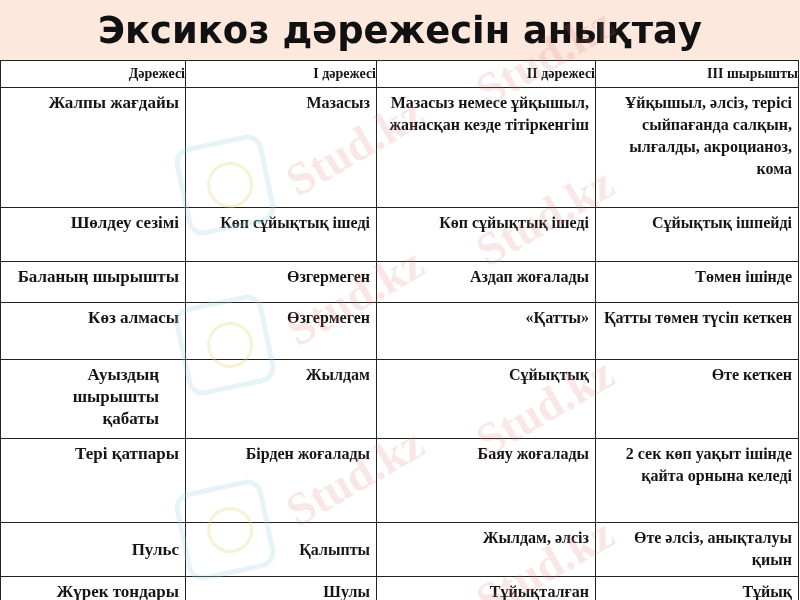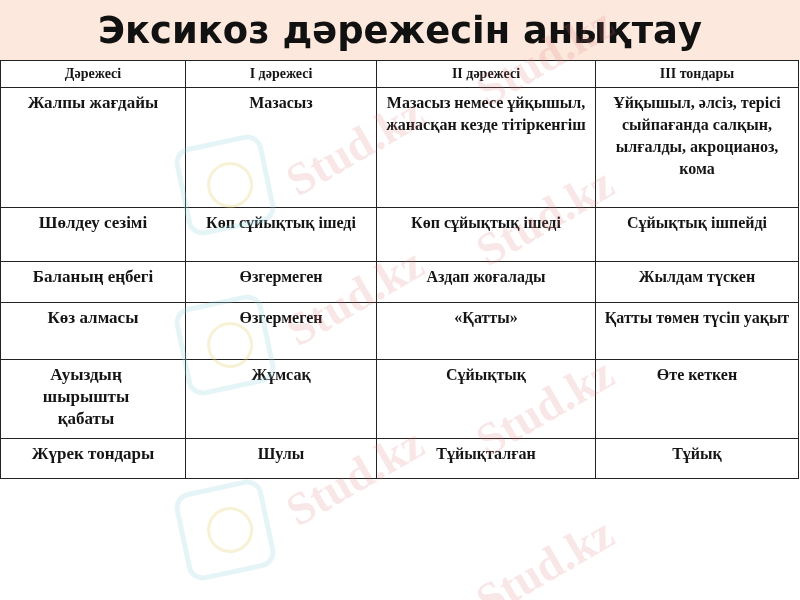--- a/index.html
+++ b/index.html
@@ -18,21 +18,21 @@
       font-size: 38px; color: #111; letter-spacing: 0px; line-height: 48px;
       transform: scaleX(0.97);
     }
     table.grid {
       position: absolute; left: 0; top: 60px; width: 798px;
       border-collapse: collapse; table-layout: fixed;
       background: #ffffff;
     }
     table.grid td, table.grid th {
       border: 1.5px solid #222;
-      vertical-align: top; text-align: center;
+      vertical-align: top; text-align: right;
       font-weight: bold; color: #151515;
       padding: 4px 6px 0 6px;
       line-height: 22px;
     }
     table.grid th {
       font-size: 14px; vertical-align: middle; padding: 0; line-height: 26px; height: 26px;
     }
     table.grid td { font-size: 16px; }
     table.grid td.rowhead { font-size: 17px; }
     col.c0 { width: 185px; }
@@ -64,53 +64,65 @@
       <col class="c0">
       <col class="c1">
       <col class="c2">
       <col class="c3">
     </colgroup>
   <thead>
     <tr>
       <th>Дәрежесі</th>
       <th>І дәрежесі</th>
       <th>ІІ дәрежесі</th>
-      <th>ІІІ тондары</th>
+      <th>ІІІ шырышты</th>
     </tr>
   </thead>
   <tbody>
     <tr style="height:120px">
       <td class="rowhead">Жалпы жағдайы</td>
       <td>Мазасыз</td>
       <td>Мазасыз немесе ұйқышыл, жанасқан кезде тітіркенгіш</td>
       <td>Ұйқышыл, әлсіз, терісі сыйпағанда салқын, ылғалды, акроцианоз, кома</td>
     </tr>
     <tr style="height:54px">
       <td class="rowhead">Шөлдеу сезімі</td>
       <td>Көп сұйықтық ішеді</td>
       <td>Көп сұйықтық ішеді</td>
       <td>Сұйықтық ішпейді</td>
     </tr>
     <tr style="height:41px">
-      <td class="rowhead">Баланың еңбегі</td>
+      <td class="rowhead">Баланың шырышты</td>
       <td>Өзгермеген</td>
       <td>Аздап жоғалады</td>
-      <td>Жылдам түскен</td>
+      <td>Төмен ішінде</td>
     </tr>
     <tr style="height:57px">
       <td class="rowhead">Көз алмасы</td>
       <td>Өзгермеген</td>
       <td>«Қатты»</td>
-      <td>Қатты төмен түсіп уақыт</td>
+      <td>Қатты төмен түсіп кеткен</td>
     </tr>
     <tr style="height:79px">
-      <td class="rowhead" style="padding-left:30px;padding-right:44px">Ауыздың шырышты қабаты</td>
-      <td>Жұмсақ</td>
+      <td class="rowhead" style="padding-left:30px;padding-right:26px">Ауыздың шырышты қабаты</td>
+      <td>Жылдам</td>
       <td>Сұйықтық</td>
       <td>Өте кеткен</td>
+    </tr>
+    <tr style="height:84px">
+      <td class="rowhead">Тері қатпары</td>
+      <td>Бірден жоғалады</td>
+      <td>Баяу жоғалады</td>
+      <td>2 сек көп уақыт ішінде қайта орнына келеді</td>
+    </tr>
+    <tr style="height:54px">
+      <td class="rowhead" style="vertical-align:middle;padding-top:0">Пульс</td>
+      <td style="vertical-align:middle;padding-top:0">Қалыпты</td>
+      <td>Жылдам, әлсіз</td>
+      <td>Өте әлсіз, анықталуы қиын</td>
     </tr>
     <tr style="height:40px">
       <td class="rowhead">Жүрек тондары</td>
       <td>Шулы</td>
       <td>Тұйықталған</td>
       <td>Тұйық</td>
     </tr>
   </tbody>
 </table>
 

